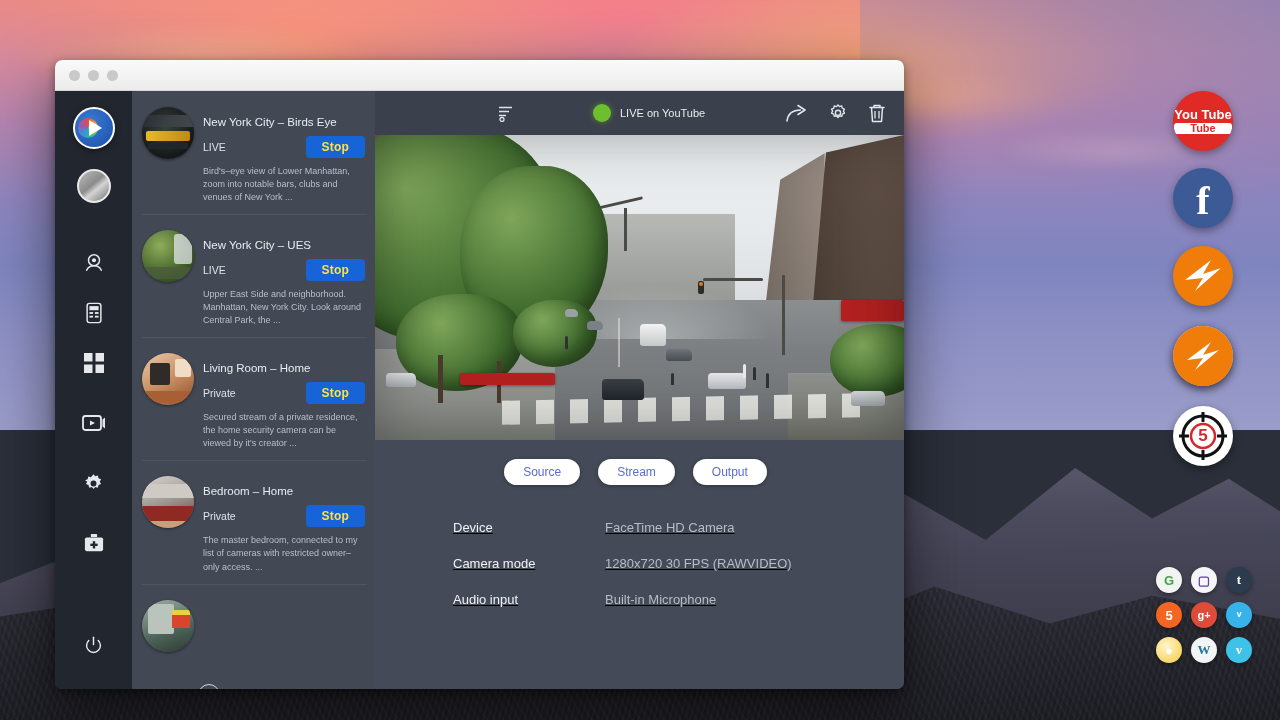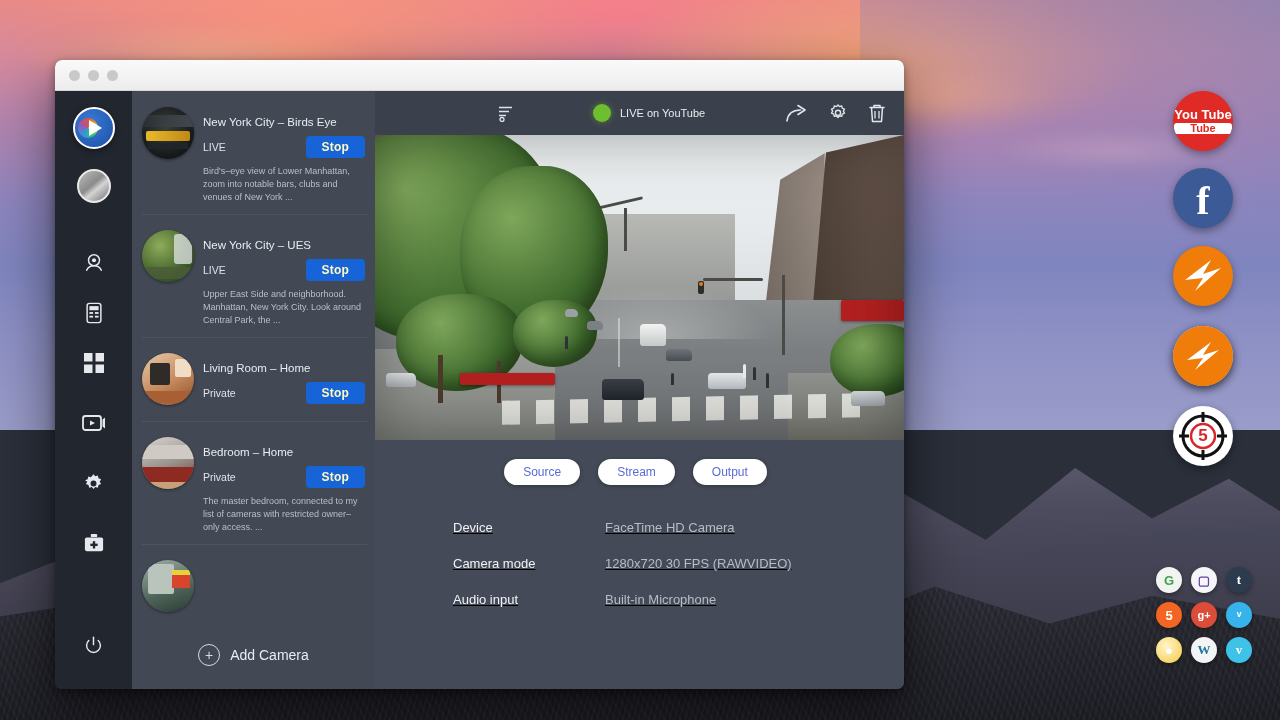--- a/index.html
+++ b/index.html
@@ -127,21 +127,21 @@
   }
   .cam-thumb {
     width:52px; height:52px; border-radius:50%; flex:0 0 52px; margin-top:8px;
     overflow:hidden; position:relative; box-shadow:0 1px 3px rgba(0,0,0,.45);
   }
   .cam-info { flex:1; min-width:0; }
   .cam-title { color:#e9ecf2; font-size:11.5px; margin:17px 0 8px; white-space:nowrap; }
   .cam-row { display:flex; align-items:center; justify-content:space-between; margin-bottom:7px; }
   .cam-status { color:#dfe3ea; font-size:10.5px; }
   .cam-btn {
-    background:#1664d8; color:#fef9c3; font-size:12px; font-weight:bold;
+    background:#1664d8; color:#fde047; font-size:12px; font-weight:bold;
     padding:4px 16px; border-radius:4px; border:none; cursor:pointer; letter-spacing:.2px;
   }
   .cam-desc { color:#b9bfcb; font-size:9px; line-height:1.45; }
 
   .add-camera {
     display:flex; align-items:center; justify-content:center; gap:10px;
     padding:22px 0 0 0; cursor:pointer;
   }
   .add-circle {
     width:22px; height:22px; border-radius:50%; border:1.4px solid #d6dae2;
@@ -434,20 +434,21 @@
             <div style="position:absolute;left:8px;top:10px;width:20px;height:22px;background:#2f2b28;border-radius:2px;"></div>
             <div style="position:absolute;right:3px;top:6px;width:16px;height:18px;background:#f0ddc6;border-radius:2px;"></div>
             <div style="position:absolute;left:2px;bottom:2px;width:48px;height:12px;background:#a85f33;"></div>
           </div>
           <div class="cam-info">
             <div class="cam-title">Living Room – Home</div>
             <div class="cam-row">
               <span class="cam-status">Private</span>
               <button class="cam-btn">Stop</button>
             </div>
+            <div class="cam-desc">Secured stream of a private residence, the home security camera can be viewed by it's creator ...</div>
           </div>
         </div>
 
         <div class="cam-item">
           <div class="cam-thumb" style="background:linear-gradient(160deg,#d9d5d0,#9b958f 50%, #6d3028 100%);">
             <div style="position:absolute;left:0;top:8px;width:52px;height:14px;background:#cfcac4;"></div>
             <div style="position:absolute;left:0;bottom:6px;width:52px;height:16px;background:#8e2a22;"></div>
             <div style="position:absolute;left:0;bottom:0;width:52px;height:7px;background:#c6a07a;"></div>
           </div>
           <div class="cam-info">

